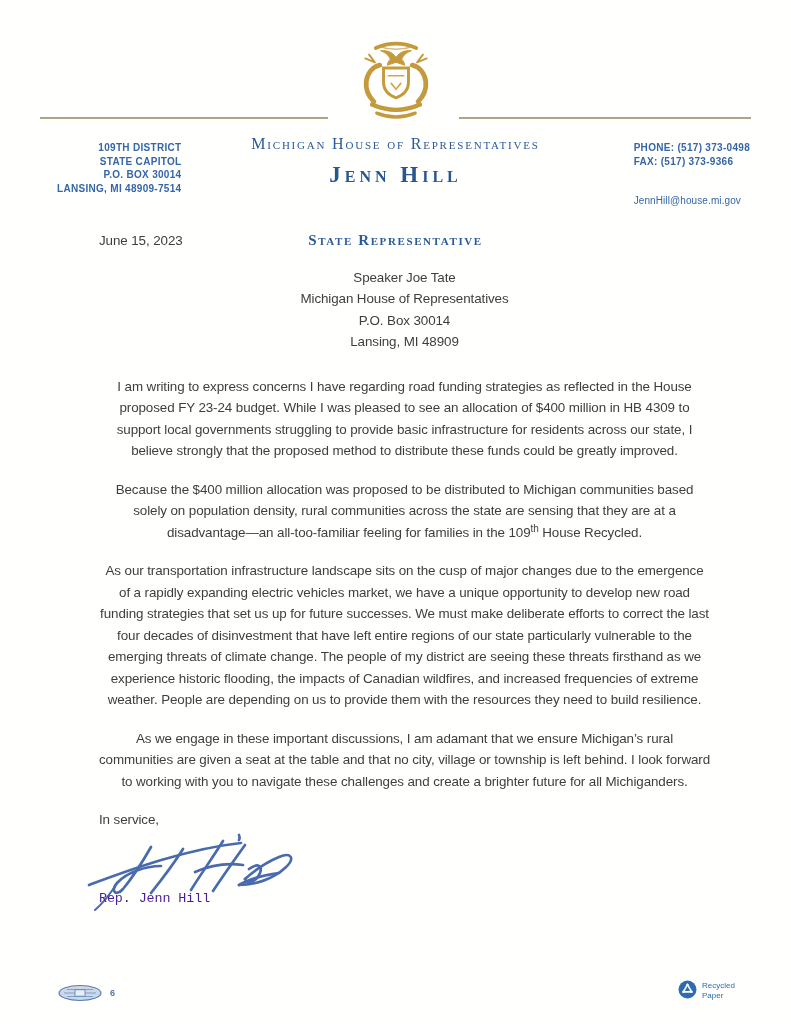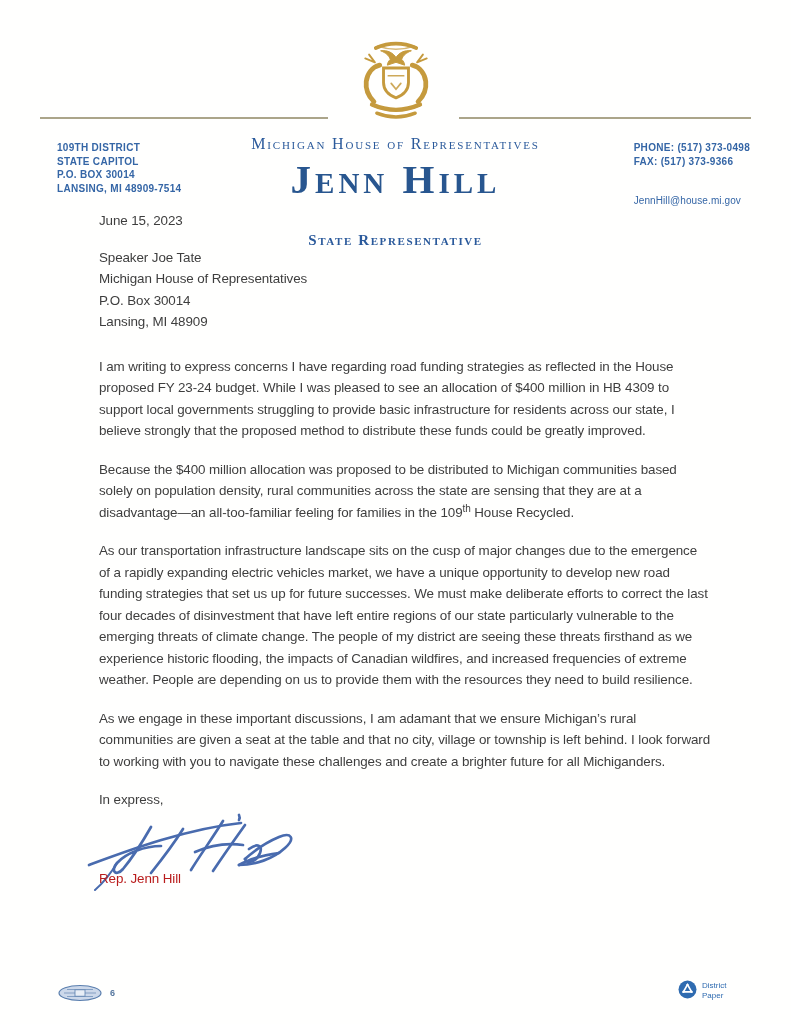--- a/index.html
+++ b/index.html
@@ -9,43 +9,43 @@
   }
   
   .seal{position:absolute;left:calc(50% - 48px);top:33px;width:96px;height:97px;}
   .rule{position:absolute;top:117px;height:2px;background:#8f8763;opacity:.75;}
   .rule-left{left:40px;width:288px;}
   .rule-right{left:459px;width:292px;}
   .lh-block{
     position:absolute;top:141px;color:#3566a6;font-size:10px;line-height:13.5px;
     letter-spacing:.3px;font-weight:600;
   }
-  .lh-left{left:57px;text-align:left;}
+  .lh-left{left:57px;text-align:right;}
   .lh-right{right:41px;}
   .lh-right .email{font-weight:400;letter-spacing:.1px;margin-top:26px;}
   .lh-center{position:absolute;left:0;right:0;text-align:center;color:#2b5a9b;
     font-family:"Liberation Serif",serif;font-variant:small-caps;}
   .lh-org{top:135px;font-size:16px;letter-spacing:1.8px;font-weight:500;}
-  .lh-name{top:155px;font-size:41px;letter-spacing:4px;font-weight:700;color:#28568f;}
+  .lh-name{top:162px;font-size:23px;letter-spacing:4px;font-weight:700;color:#28568f;}
   .lh-title{top:196px;font-size:15px;letter-spacing:1.6px;font-weight:600;margin-top:36px;}
   
   .letter-body{
-    position:absolute;left:99px;top:210px;width:611px;color:#3e3e3e;
+    position:absolute;left:99px;top:230px;width:611px;color:#3e3e3e;
     font-size:13.4px;line-height:21.5px;letter-spacing:-.1px;
   }
   .date{margin:0 0 15px;}
-  .recipient div{margin:0;}
+  .recipient div{margin:0;text-align:center;}
   .recipient{margin:0 0 23px;}
   .salutation{margin:0 0 18px;}
-  .letter-body p{margin:3px 0 17px;}
+  .letter-body p{margin:3px 0 17px;text-align:center;}
   .letter-body sup{font-size:10px;line-height:0;vertical-align:super;}
   .closing{margin:0;}
   .sig-wrap{position:relative;height:78px;}
   .sig-svg{position:absolute;left:-16px;top:2px;}
-  .signer{position:absolute;left:0;top:57px;font-size:13.4px;color:#b91c1c;}
+  .signer{position:absolute;left:0;top:57px;font-size:13.4px;color:#4c1d95;font-family:Liberation Mono, monospace;}
   
   .union-bug{position:absolute;left:57px;top:983px;display:flex;align-items:center;gap:3px;}
   .union-num{font-size:9px;color:#56779f;font-weight:700;}
   .recycled{position:absolute;left:678px;top:980px;display:flex;align-items:flex-start;gap:5px;}
   .recycled-text{color:#2f6bb0;font-size:8px;line-height:9.5px;padding-top:1px;}
 </style>
 </head>
 <body>
 
 <div class="page">
@@ -101,21 +101,21 @@
 
 
     <p>I am writing to express concerns I have regarding road funding strategies as reflected in the House proposed FY 23-24 budget. While I was pleased to see an allocation of $400 million in HB 4309 to support local governments struggling to provide basic infrastructure for residents across our state, I believe strongly that the proposed method to distribute these funds could be greatly improved.</p>
 
     <p><span>Because the $400 million allocation was proposed to be distributed to Michigan communities based solely on population density, rural communities across the state are sensing that they are at a disadvantage—an all-too-familiar feeling for families in the 109</span><sup>th</sup><span> House Recycled.</span></p>
 
     <p>As our transportation infrastructure landscape sits on the cusp of major changes due to the emergence of a rapidly expanding electric vehicles market, we have a unique opportunity to develop new road funding strategies that set us up for future successes. We must make deliberate efforts to correct the last four decades of disinvestment that have left entire regions of our state particularly vulnerable to the emerging threats of climate change. The people of my district are seeing these threats firsthand as we experience historic flooding, the impacts of Canadian wildfires, and increased frequencies of extreme weather. People are depending on us to provide them with the resources they need to build resilience.</p>
 
     <p>As we engage in these important discussions, I am adamant that we ensure Michigan’s rural communities are given a seat at the table and that no city, village or township is left behind. I look forward to working with you to navigate these challenges and create a brighter future for all Michiganders.</p>
 
-    <div class="closing">In express,</div>
+    <div class="closing">In service,</div>
 
     <div class="sig-wrap">
       <svg class="sig-svg" width="236" height="78" viewBox="0 0 236 78">
         <g fill="none" stroke="#3a5fa8" stroke-width="2.7" stroke-linecap="round" opacity=".92">
           <path d="M6 52 C44 38 102 16 158 10"></path>
           <path d="M68 14 C60 28 50 44 40 56 C33 64 27 58 34 50 C43 40 62 33 78 33"></path>
           <path d="M100 16 C90 32 76 50 68 60"></path>
           <path d="M140 8 C130 24 116 44 108 57"></path>
           <path d="M162 12 C152 26 138 46 130 58"></path>
           <path d="M112 39 C128 32 146 30 160 32"></path>
@@ -147,18 +147,18 @@
         <path d="M13.6 11.8 H5.4"></path>
         <path d="M5.4 11.8 L9.5 4.6"></path>
       </g>
       <g fill="#ffffff">
         <path d="M9.5 3.2 l1.6 2.2 -3.2 0 z"></path>
         <path d="M15 12.6 l-2.7 .4 1.6 -2.8 z"></path>
         <path d="M4 12.6 l2.7 .4 -1.6 -2.8 z"></path>
       </g>
     </svg>
     <div class="recycled-text">
-      <div>District</div>
+      <div>Recycled</div>
       <div>Paper</div>
     </div>
   </div>
 
 </div>
 
 </body></html>

